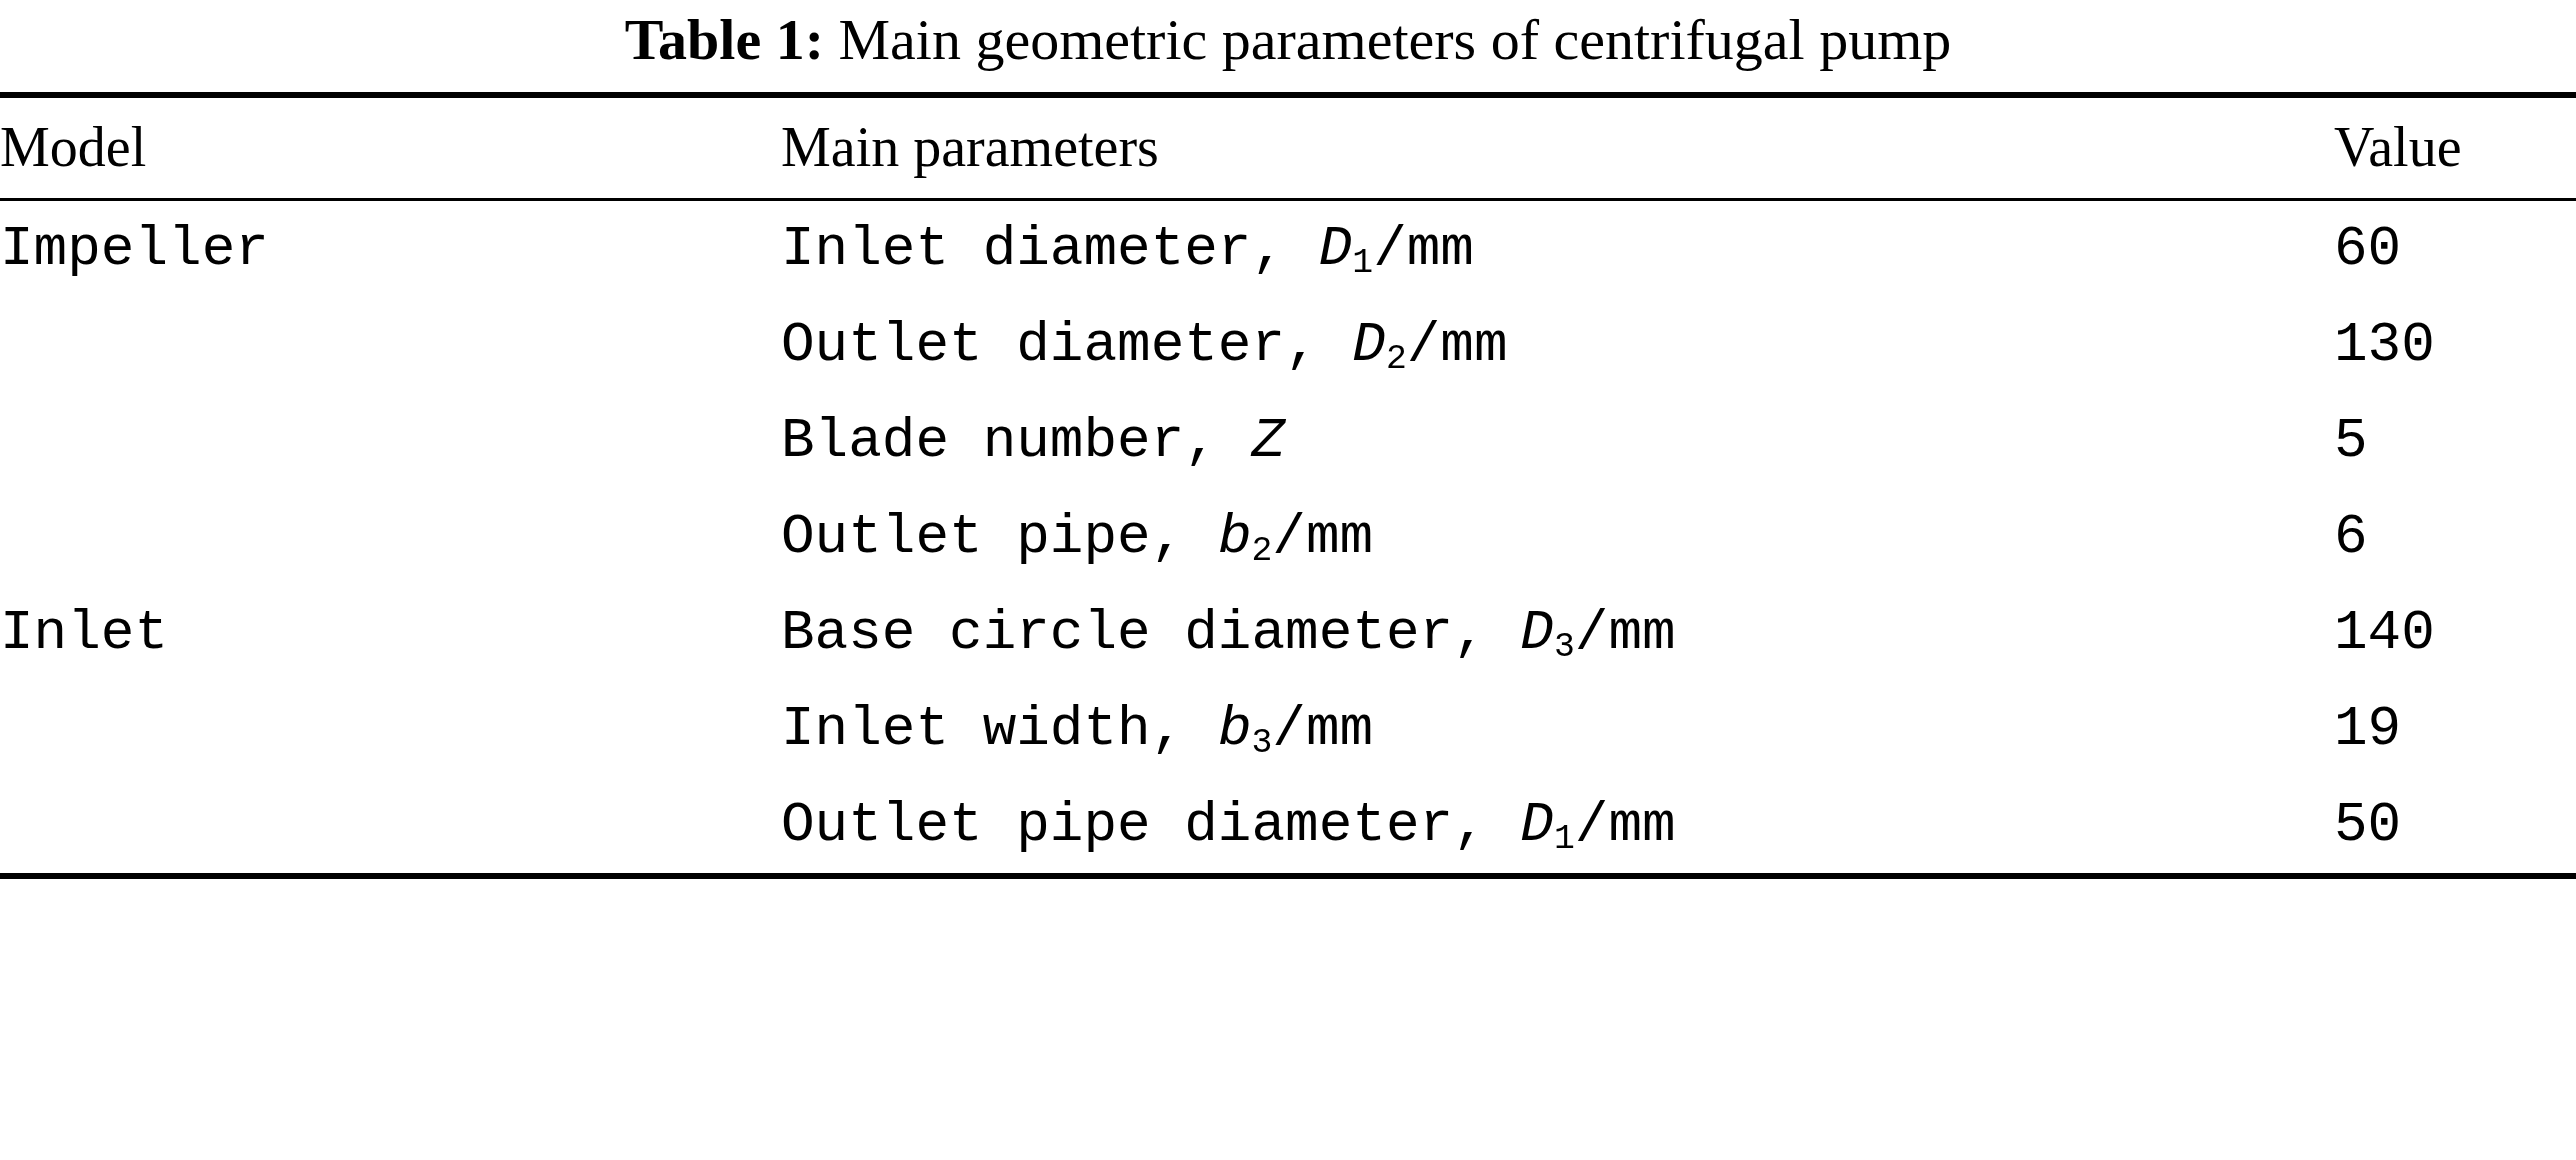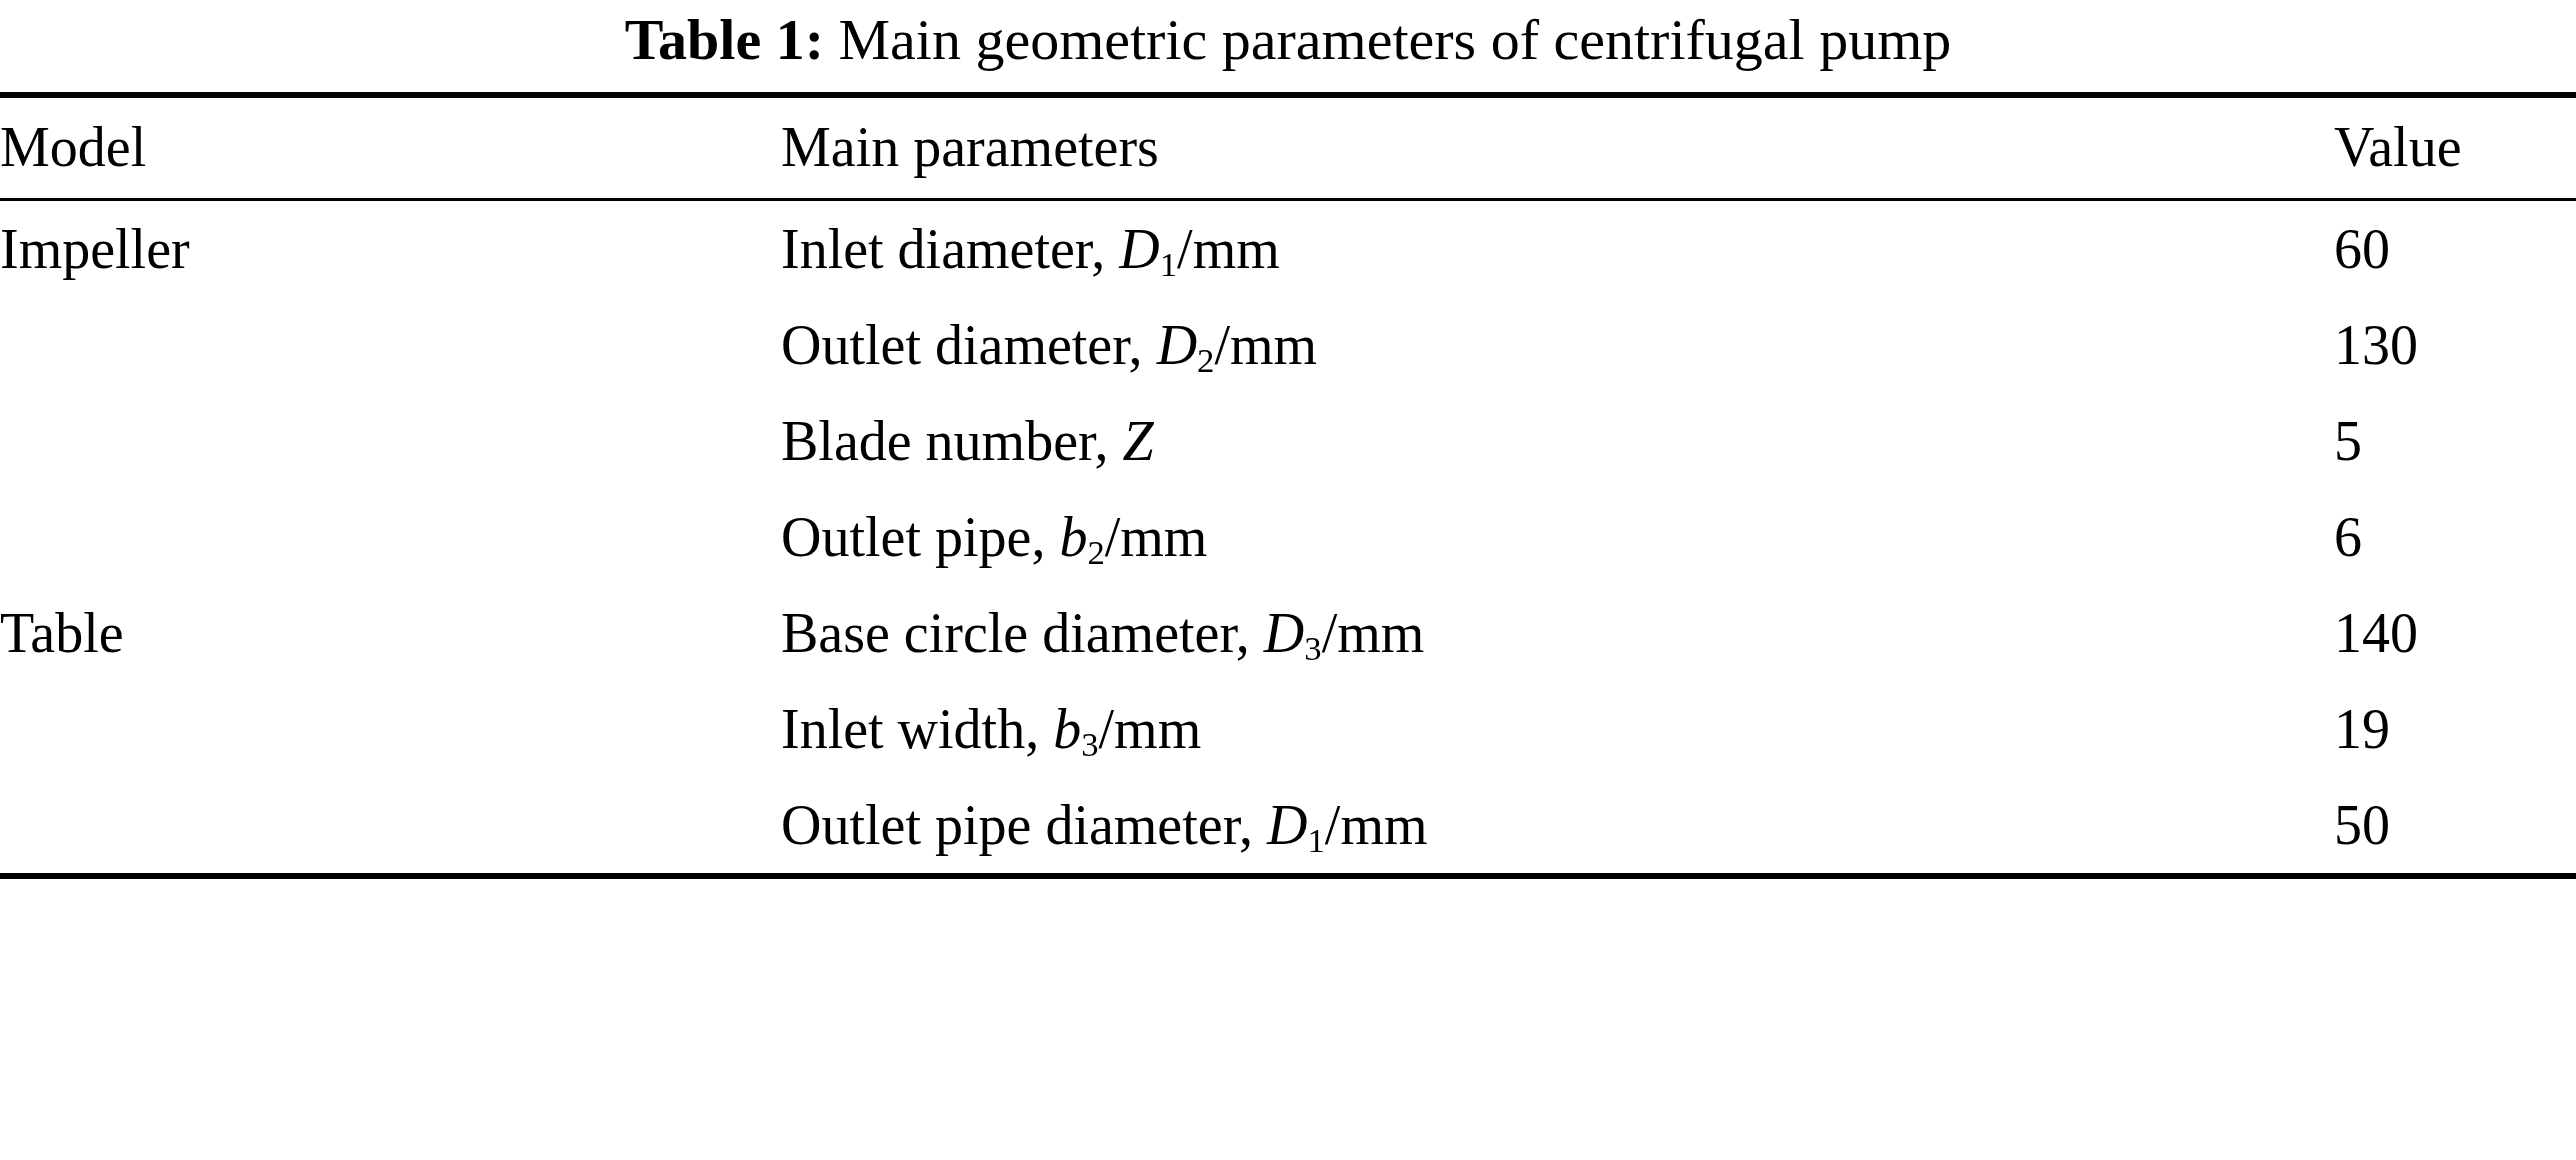--- a/index.html
+++ b/index.html
@@ -44,20 +44,21 @@
   table.tbl thead th {
     text-align: left;
     font-weight: normal;
     padding: 17px 0 19px 0;
   }
   table.tbl tbody td {
     text-align: left;
     padding: 16px 0 16px 0;
     vertical-align: baseline;
     white-space: nowrap;
+    font-family: Liberation Mono, monospace;
   }
   .rule-bot td { border-bottom: 6.6px solid #000; }
   thead tr.head-row th { border-top: 6.6px solid #000; border-bottom: 3.8px solid #000; }
   col.c-model { width: 781px; }
   col.c-param { width: 1553px; }
   col.c-value { width: 242px; }
   .cell-pad-left { padding-left: 45px; margin-left: 19px; }
   .cell-param { padding-left: 47px; }
   .cell-value { padding-left: 0px; }
   i.var { font-style: italic; }
@@ -101,21 +102,21 @@
         <td class="cell-pad-left"></td>
         <td class="cell-param"><span>Blade number, </span><i class="var">Z</i><sub></sub><span></span></td>
         <td class="cell-value">5</td>
       </tr>
       <tr>
         <td class="cell-pad-left"></td>
         <td class="cell-param"><span>Outlet pipe, </span><i class="var">b</i><sub>2</sub><span>/mm</span></td>
         <td class="cell-value">6</td>
       </tr>
       <tr>
-        <td class="cell-pad-left">Table</td>
+        <td class="cell-pad-left">Inlet</td>
         <td class="cell-param"><span>Base circle diameter, </span><i class="var">D</i><sub>3</sub><span>/mm</span></td>
         <td class="cell-value">140</td>
       </tr>
       <tr>
         <td class="cell-pad-left"></td>
         <td class="cell-param"><span>Inlet width, </span><i class="var">b</i><sub>3</sub><span>/mm</span></td>
         <td class="cell-value">19</td>
       </tr>
       <tr class="rule-bot">
         <td class="cell-pad-left"></td>

